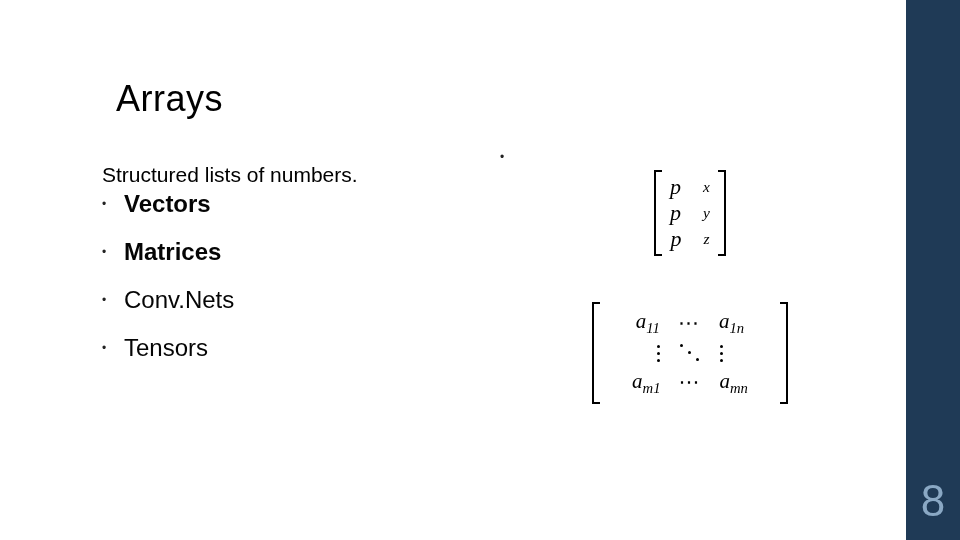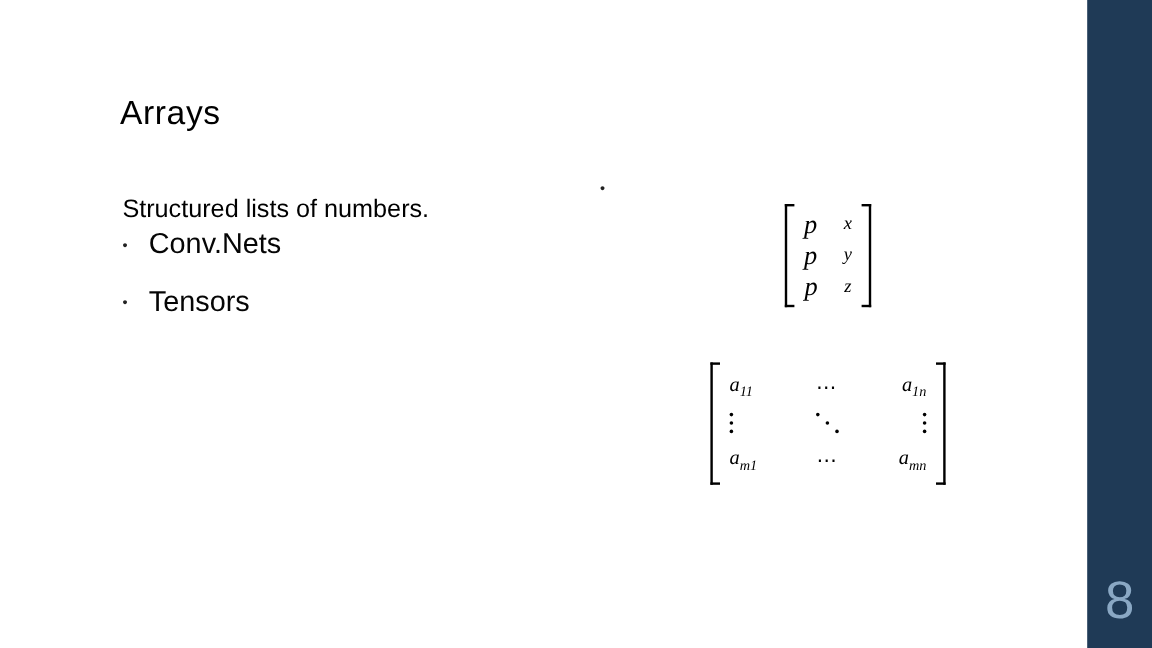--- a/index.html
+++ b/index.html
@@ -24,23 +24,23 @@
     right: 0;
     width: 54px;
     text-align: center;
     color: #8aa8c4;
     font-size: 44px;
     font-weight: 300;
     font-family: "Segoe UI Light", "Segoe UI", Arial, sans-serif;
   }
   .title {
     position: absolute;
-    left: 100px;
+    left: 116px;
     top: 78px;
-    font-size: 28px;
+    font-size: 36px;
     font-weight: 400;
     color: #000;
     letter-spacing: 0.5px;
   }
   .subtitle {
     position: absolute;
     left: 102px;
     top: 163px;
     font-size: 21px;
     color: #000;
@@ -126,34 +126,36 @@
     align-items: center;
   }
   .vdots span { width:3px; height:3px; background:#000; border-radius:50%; }
   .ddots {
     display:inline-block; width:24px; height:20px; position:relative;
   }
   .ddots span{ position:absolute; width:3px; height:3px; background:#000; border-radius:50%;}
   .ddots span:nth-child(1){left:2px; top:1px;}
   .ddots span:nth-child(2){left:10px; top:8px;}
   .ddots span:nth-child(3){left:18px; top:15px;}
-  .mat .cells { font-size: 17px; min-width: 180px; }
+  .mat .cells { font-size: 21px; min-width: 180px; align-items: center; }
   .mat .cells .row { justify-content: space-between; gap: 18px; }
 </style>
 </head>
 <body>
 
 <div class="slide">
   <div class="rightbar"></div>
   <div class="pagenum">8</div>
 
   <h1 class="title">Arrays</h1>
   <div class="subtitle">Structured lists of numbers.</div>
 
   <ul class="bullets">
+    <li><span class="bold">Vectors</span></li>
+    <li><span class="bold">Matrices</span></li>
     <li><span>Conv.Nets</span></li>
     <li><span>Tensors</span></li>
   </ul>
 
   <div class="rcol-bullet">•</div>
 
   <div class="formula-area">
 
     <div class="vec-wrap">
       <div class="bracket-group vec">

